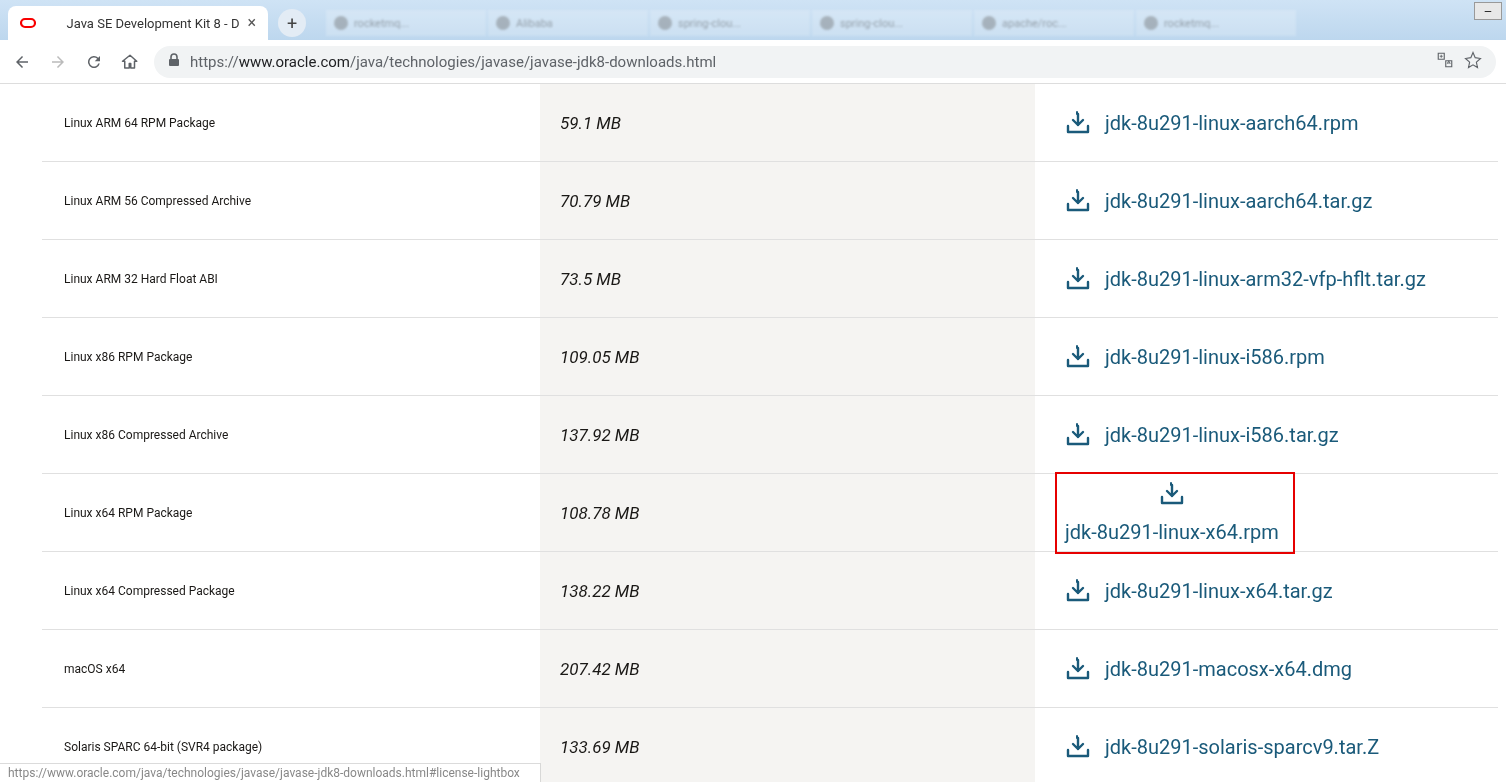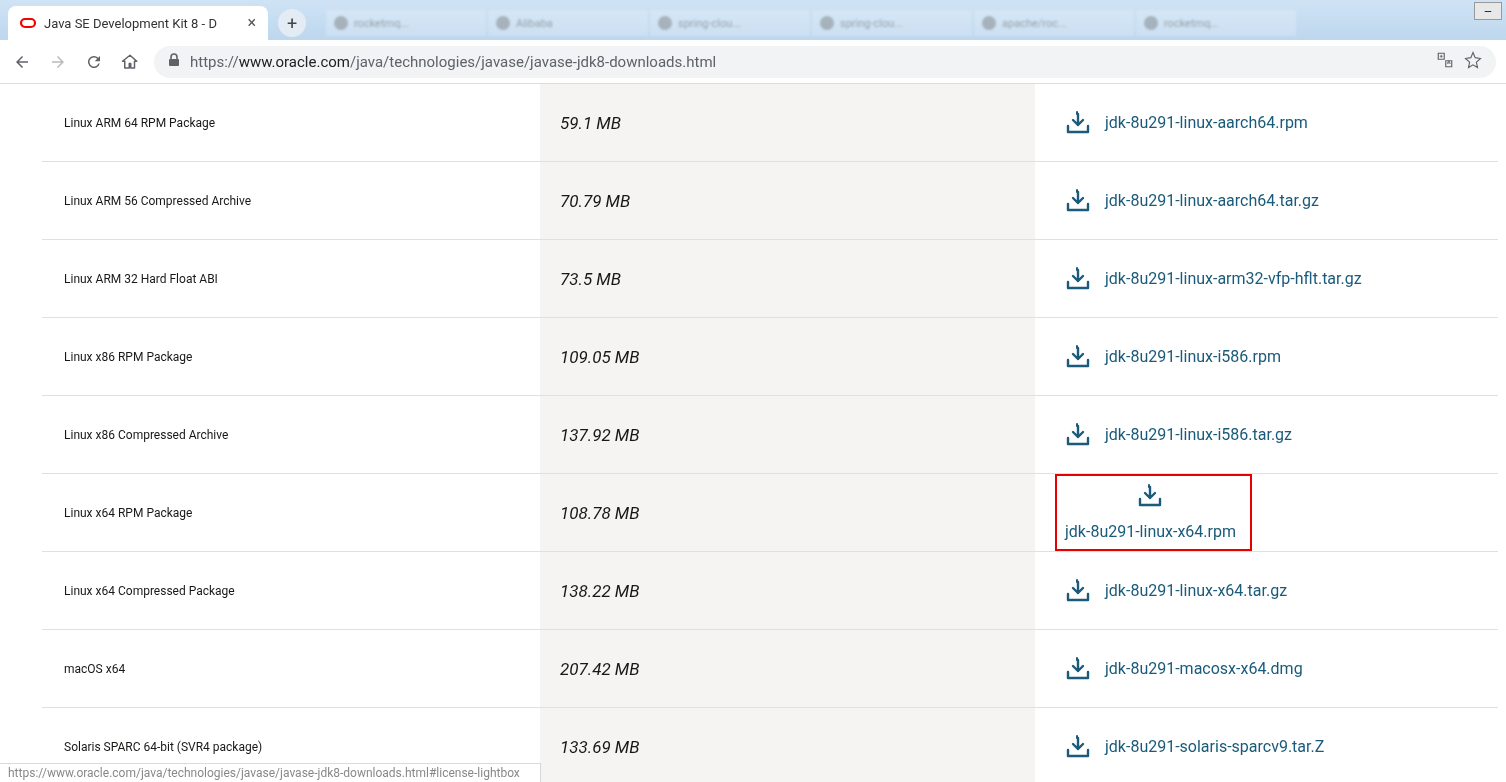--- a/index.html
+++ b/index.html
@@ -26,20 +26,21 @@
       height: 34px;
       border-top-left-radius: 8px;
       border-top-right-radius: 8px;
       display: flex;
       align-items: center;
       padding: 0 12px;
       min-width: 260px;
       gap: 8px;
       font-size: 13px;
       color: #333;
+      text-align: right;
     }
     .favicon {
       width: 16px;
       height: 16px;
       display: inline-flex;
       align-items: center;
       justify-content: center;
     }
     .tab-title {
       flex: 1;
@@ -205,21 +206,21 @@
     .dl-icon {
       width: 26px;
       height: 24px;
       display: inline-flex;
       align-items: center;
       justify-content: center;
       flex-shrink: 0;
     }
     .dl-link {
       color: #1a5a7a;
-      font-size: 16px;
+      font-size: 20px;
       text-decoration: none;
       cursor: pointer;
     }
     .highlight-box {
       border: 2px solid #e60000;
       padding: 8px 14px 8px 8px;
       display: inline-flex;
       align-items: center;
       gap: 14px;
       margin-left: -10px;

